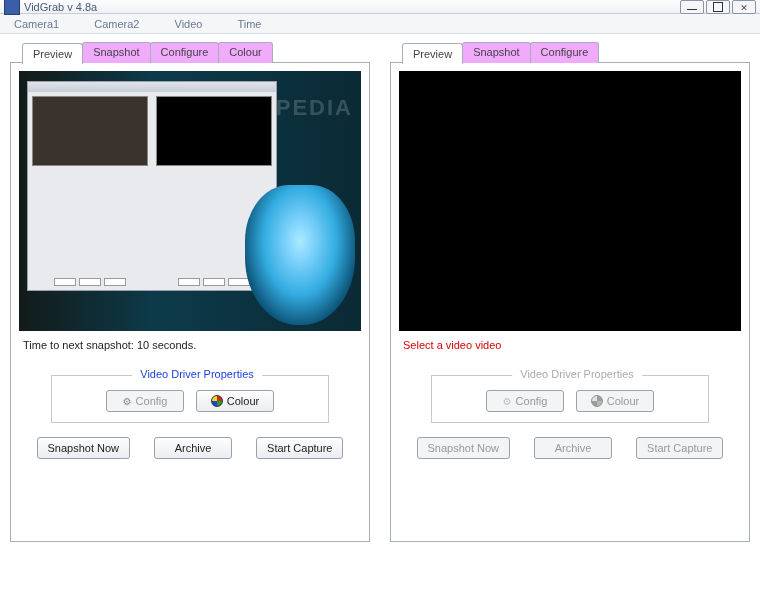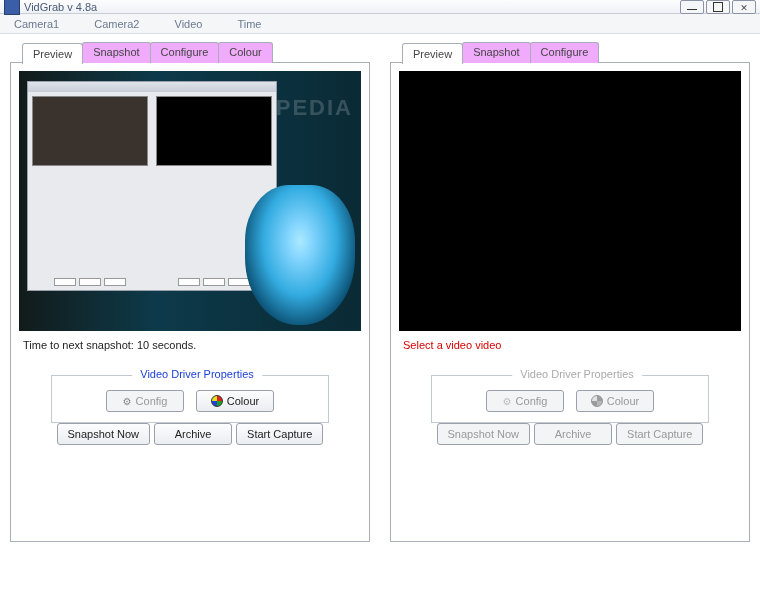--- a/index.html
+++ b/index.html
@@ -20,21 +20,21 @@
   .tab-panel { border: 1px solid #a8aeb8; margin-top: -1px; padding: 8px; background: #fff; height: 480px; }
   .video { width: 100%; height: 260px; background: #000; display: flex; align-items: center; justify-content: center; overflow: hidden; }
   .status-line { margin: 8px 4px; color: #222; }
   .status-line.error { color: #d80000; }
   .group { border: 1px solid #c4c8d0; margin: 24px 32px 0; padding: 14px 8px 10px; position: relative; }
   .group-title { position: absolute; top: -8px; left: 50%; transform: translateX(-50%); background: #fff; padding: 0 8px; color: #1a3fd8; margin-left: 7px; }
   .disabled .group-title { color: #aaa; }
   .group-row { display: flex; gap: 12px; justify-content: center; }
   .btn { display: inline-flex; align-items: center; justify-content: center; gap: 4px; min-width: 78px; height: 22px; border: 1px solid #9aa0ac; border-radius: 3px; background: linear-gradient(#fdfdfe,#ebedf1); color: #222; padding: 0 10px; }
   .btn.disabled { color: #999; background: #f3f4f6; align-items: center; }
-  .bottom-row { display: flex; gap: 4px; justify-content: center; }
+  .bottom-row { display: flex; gap: 24px; justify-content: center; margin-top: 14px; }
   .icon-dot { width: 12px; height: 12px; display: inline-block; }
   .wheel { background: conic-gradient(#e02020 0 25%, #20a020 25% 50%, #2040e0 50% 75%, #e0e020 75% 100%); border-radius: 50%; border: 1px solid #333; }
   .cfg-icon::before { content: "⚙"; font-size: 10px; color: #888; }
   .disabled .btn .wheel, .disabled .btn .cfg-icon::before { filter: grayscale(1); opacity: .5; }
   .min-glyph::before { content: ""; display:block; width:10px; height:1px; background:#333; margin-top:5px;}
   .max-glyph::before { content:""; display:block; width:8px; height:8px; border:1px solid #333;}
   .close-glyph::before { content:"✕"; font-size:9px;}
   
   .cam-scene { width:100%; height:100%; position:relative; background:linear-gradient(90deg,#121b1a 0%,#0d3a4a 40%,#0a2a35 100%); }
   .cam-scene .wall-text { position:absolute; right:8px; top:24px; color:rgba(255,255,255,.18); font-size:22px; font-weight:600; letter-spacing:2px; }

